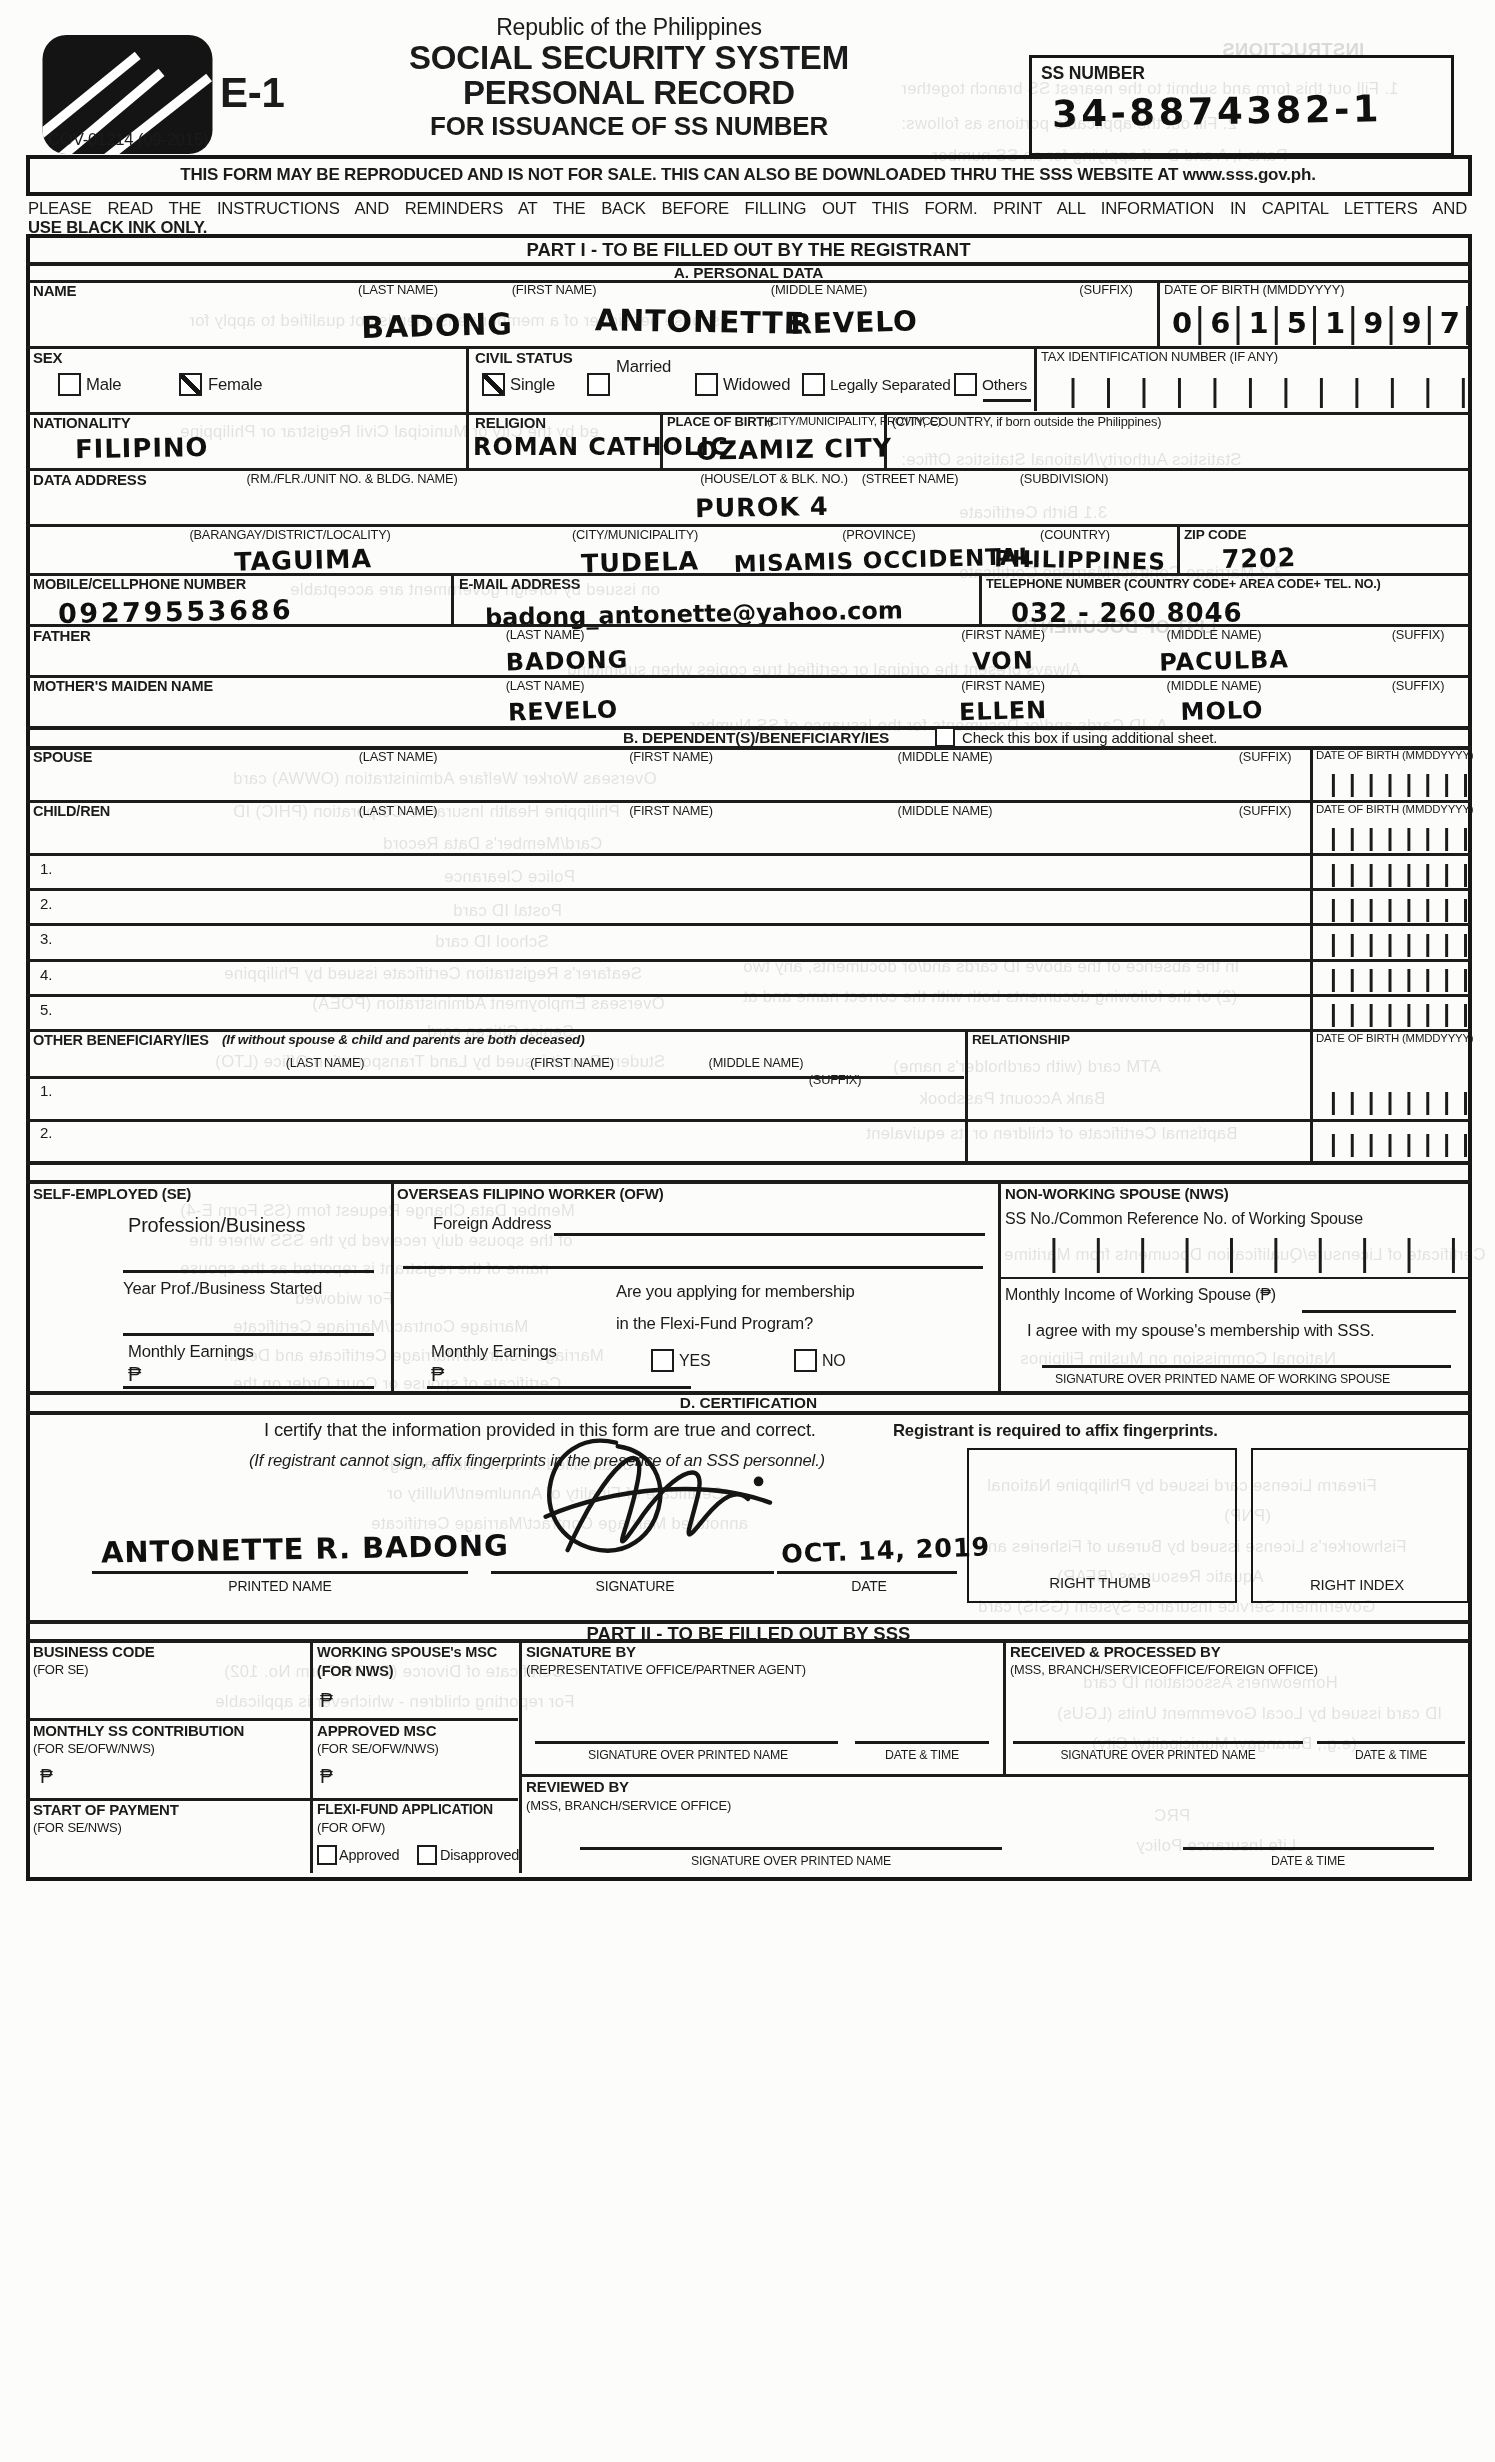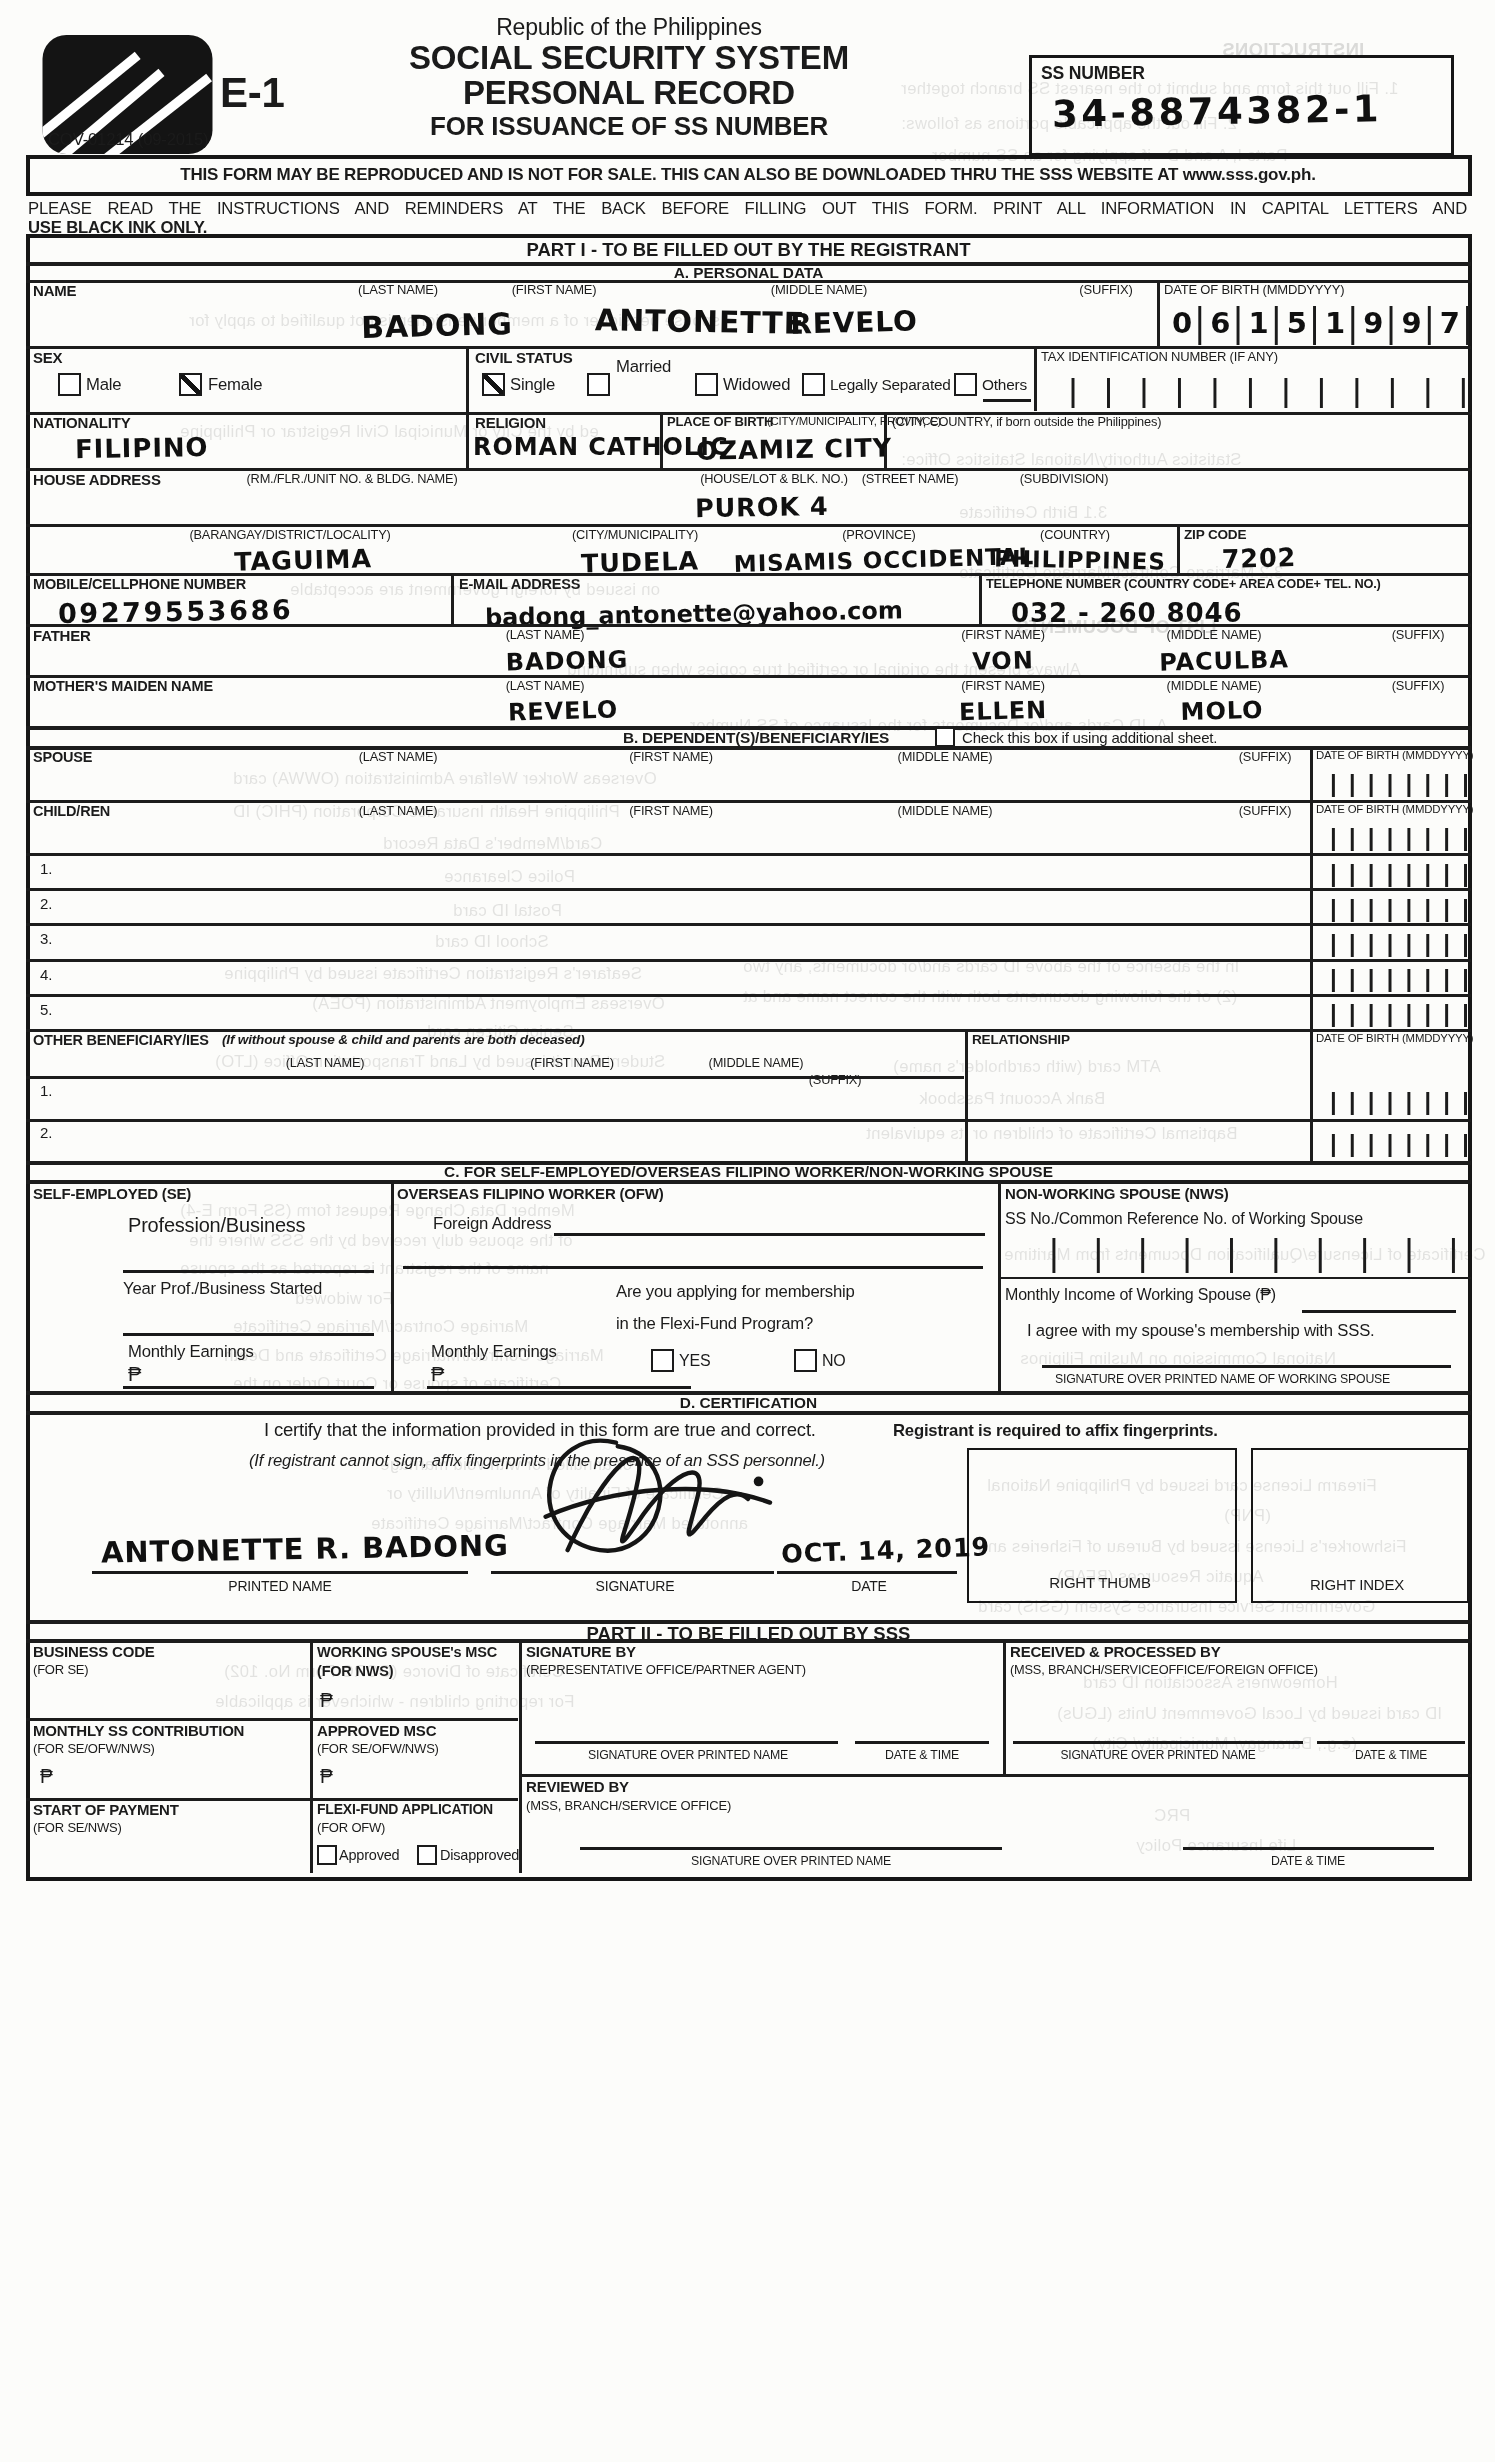--- a/index.html
+++ b/index.html
@@ -174,21 +174,21 @@
   <div class="vl" style="left:660px;top:412px;height:56px"></div>
   <div class="lb b" style="left:475px;top:414px;font-size:15px">RELIGION</div>
   <div class="hw" style="left:473px;top:433px;font-size:24px">ROMAN CATHOLIC</div>
   <div class="vl" style="left:884px;top:412px;height:56px"></div>
   <div class="lb b" style="left:667px;top:414px;font-size:13px">PLACE OF BIRTH</div>
   <div class="lb" style="left:767px;top:415px;font-size:11.4px">(CITY/MUNICIPALITY, PROVINCE)</div>
   <div class="hw" style="left:696px;top:434px;font-size:25.5px;transform:rotate(-1deg)">OZAMIZ CITY</div>
   <div class="lb" style="left:892px;top:414px;font-size:12.8px">(CITY, COUNTRY, if born outside the Philippines)</div>
   <div class="hl" style="top:468px"></div>
 
-  <div class="lb b" style="left:33px;top:471px;font-size:15px">HOUSE ADDRESS</div>
+  <div class="lb b" style="left:33px;top:471px;font-size:15px">DATA ADDRESS</div>
   <div class="lb c" style="left:352px;top:471px;font-size:12.8px">(RM./FLR./UNIT NO. &amp; BLDG. NAME)</div>
   <div class="lb c" style="left:774px;top:471px;font-size:12.8px">(HOUSE/LOT &amp; BLK. NO.)</div>
   <div class="hw" style="left:695px;top:492px;font-size:25.5px;transform:rotate(-1deg)">PUROK 4</div>
   <div class="lb c" style="left:910px;top:471px;font-size:12.8px">(STREET NAME)</div>
   <div class="lb c" style="left:1064px;top:471px;font-size:12.8px">(SUBDIVISION)</div>
   <div class="hl" style="top:524px"></div>
 
   <div class="lb c" style="left:290px;top:527px;font-size:12.8px">(BARANGAY/DISTRICT/LOCALITY)</div>
   <div class="hw c" style="left:303px;top:545px;font-size:25.5px">TAGUIMA</div>
   <div class="lb c" style="left:635px;top:527px;font-size:12.8px">(CITY/MUNICIPALITY)</div>
@@ -282,21 +282,20 @@
   <div class="lb b" style="left:972px;top:1032px;font-size:13.6px">RELATIONSHIP</div>
   <div class="lb" style="left:1316px;top:1032px;font-size:11.4px">DATE OF BIRTH (MMDDYYYY)</div>
   <div class="hl" style="top:1076px;width:938px"></div>
   <div class="lb" style="left:40px;top:1082px;font-size:15px">1.</div>
   <div class="comb" style="left:1316px;top:1092px;width:151px;height:23px;background-size:12.5% 100%"></div>
   <div class="hl" style="top:1119px"></div>
   <div class="lb" style="left:40px;top:1124px;font-size:15px">2.</div>
   <div class="comb" style="left:1316px;top:1134px;width:151px;height:23px;background-size:12.5% 100%"></div>
   <div class="hl" style="top:1161px;height:3.5px"></div>
 
-  <div class="band" style="top:1163px;font-size:15.4px">C. FOR SELF-EMPLOYED/OVERSEAS FILIPINO WORKER/NON-WORKING SPOUSE</div>
   <div class="hl" style="top:1180px;height:3.5px"></div>
   <div class="vl" style="left:391px;top:1180px;height:211px"></div>
   <div class="vl" style="left:998px;top:1180px;height:211px"></div>
 
   <div class="lb b" style="left:33px;top:1185px;font-size:15px">SELF-EMPLOYED (SE)</div>
   <div class="lb" style="left:128px;top:1214px;font-size:20px">Profession/Business</div>
   <div class="ul" style="left:123px;top:1270px;width:251px"></div>
   <div class="lb" style="left:123px;top:1279px;font-size:16.7px">Year Prof./Business Started</div>
   <div class="ul" style="left:123px;top:1333px;width:251px"></div>
   <div class="lb" style="left:128px;top:1342px;font-size:16.7px">Monthly Earnings</div>

